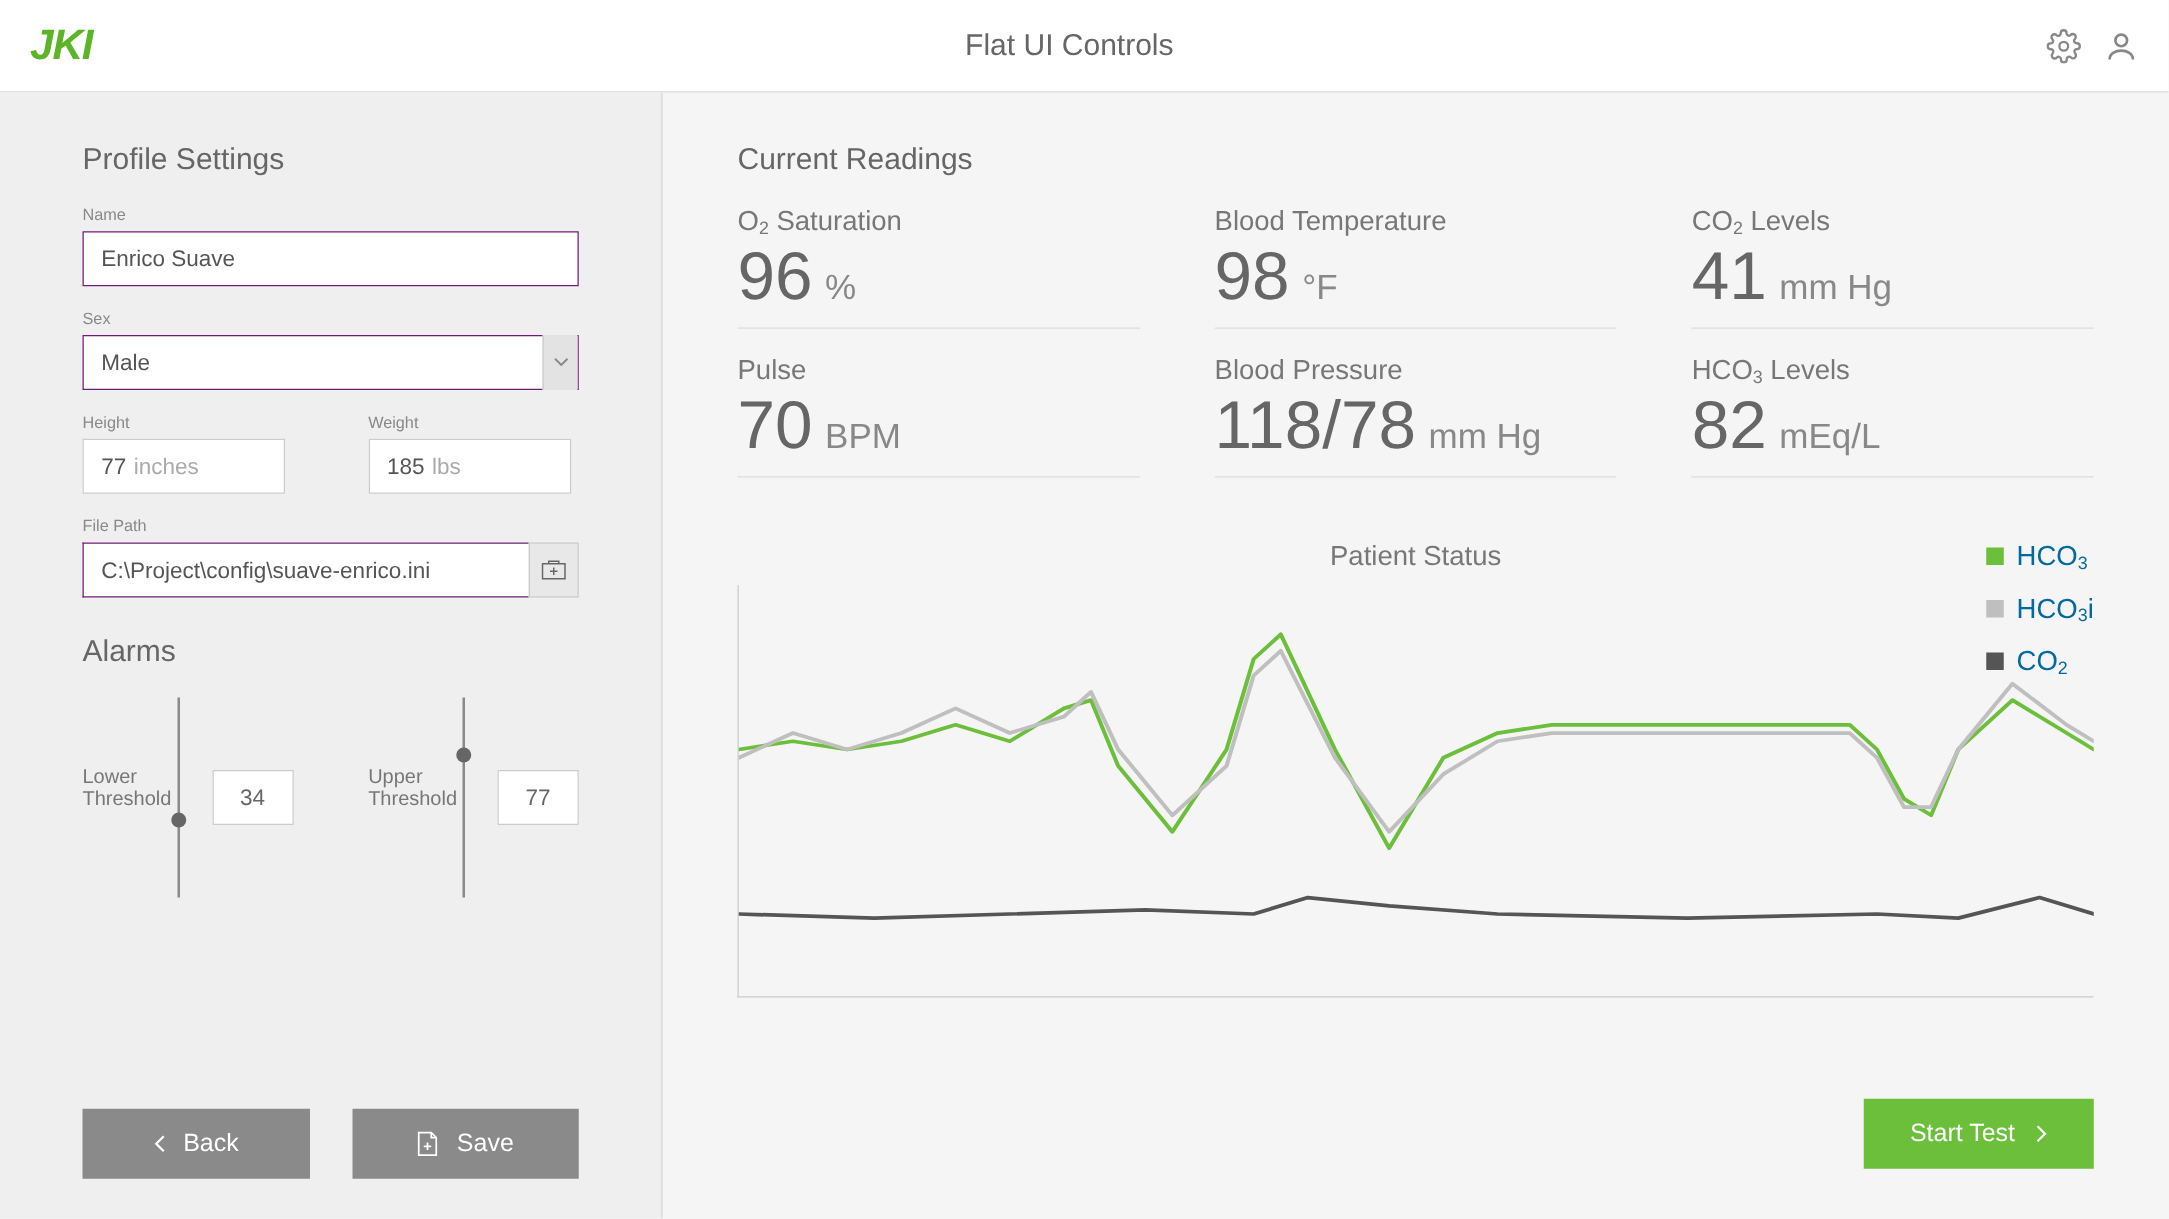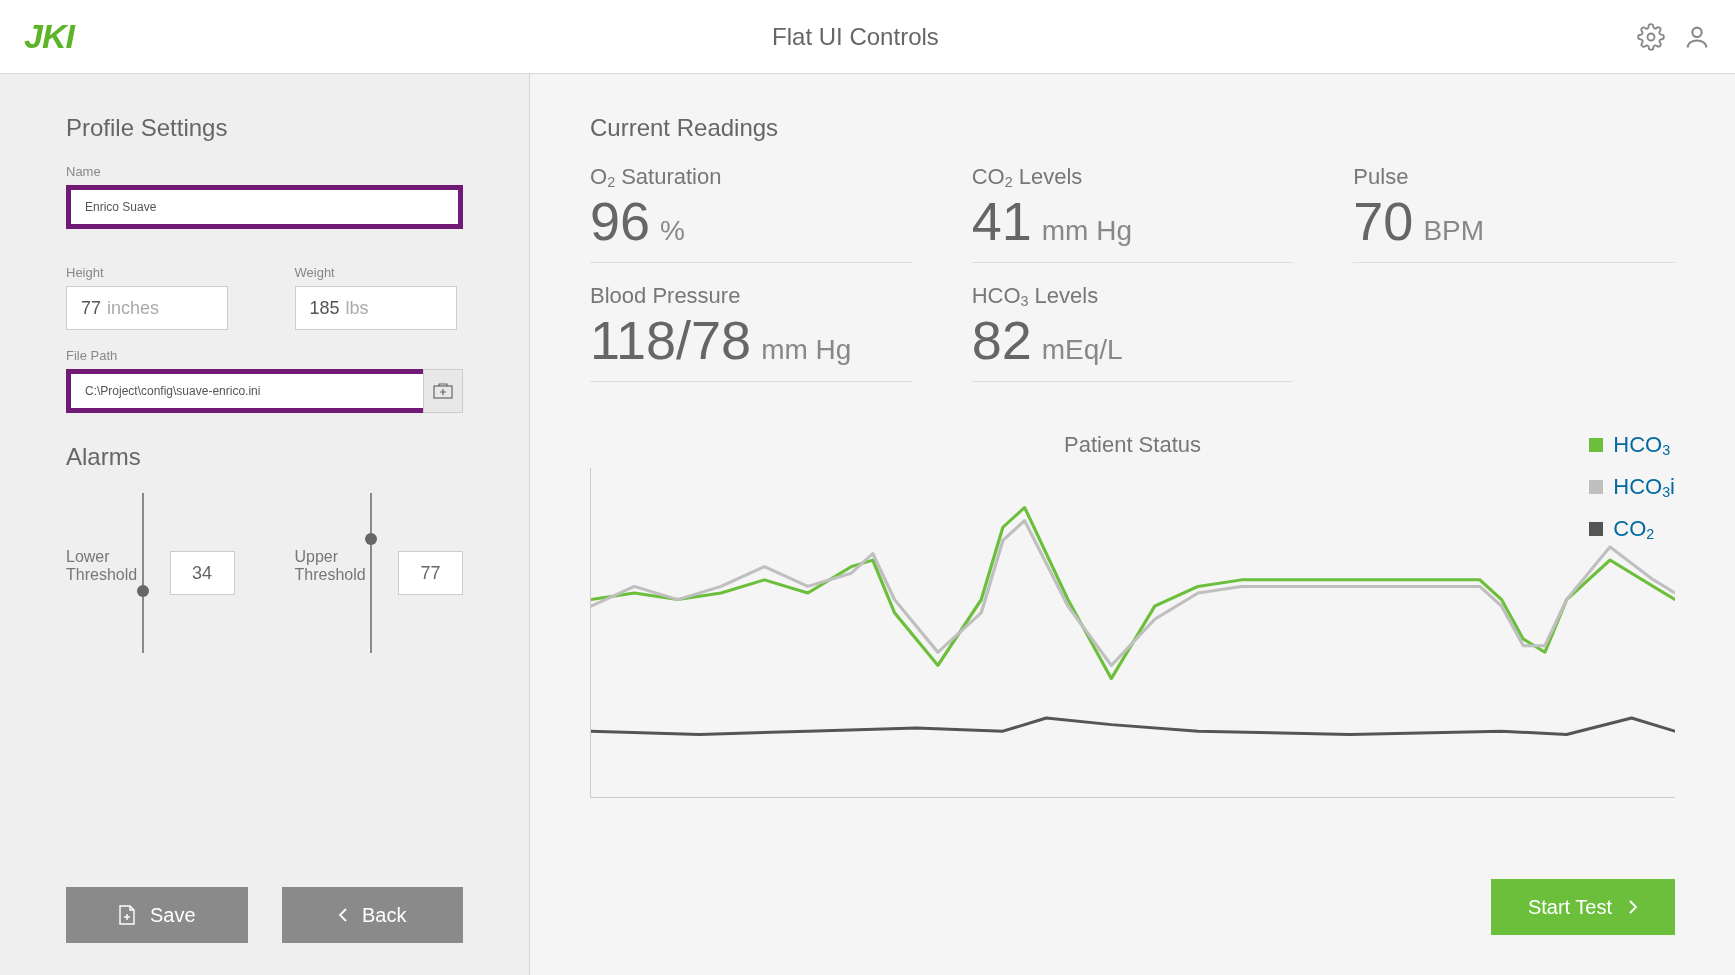--- a/index.html
+++ b/index.html
@@ -62,27 +62,27 @@
   color: #666;
   font-weight: 400;
   margin-bottom: 22px;
 }
 .field-label {
   font-size: 13px;
   color: #888;
   margin-bottom: 6px;
 }
 .text-input, .select-wrap, .file-input {
-  border: 5px solid #701a75;
+  border: 1px solid #701a75;
   background: #fff;
   height: 44px;
   display: flex;
   align-items: center;
   padding: 0 14px;
-  font-size: 12px;
+  font-size: 18px;
   color: #555;
 }
 .text-input { width: 100%; }
 .row { display: flex; gap: 60px; margin-top: 18px; }
 .col { flex: 1; }
 .select-wrap {
   padding: 0;
   display: flex;
 }
 .select-value {
@@ -302,20 +302,31 @@
 <div class="content">
   <div class="sidebar">
     <div class="section-title">Profile Settings</div>
 
     <div class="field-label">Name</div>
     <div class="text-input">
         <span>Enrico Suave</span>
       </div>
 
     <div class="row">
+      <div class="col">
+        <div class="field-label">Sex</div>
+        <div class="select-wrap">
+          <div class="select-value">Male</div>
+          <div class="select-caret">
+            <svg width="12" height="8" viewBox="0 0 12 8">
+                <path d="M1 1l5 5 5-5" stroke="#888" stroke-width="1.5" fill="none"></path>
+              </svg>
+          </div>
+        </div>
+      </div>
     </div>
 
     <div class="row">
       <div class="col">
         <div class="field-label">Height</div>
         <div class="input-with-unit">
           <span>77</span>
           <span class="input-unit">inches</span>
         </div>
       </div>
@@ -363,44 +374,51 @@
               <div class="slider-handle" style="top:40px"></div>
             </div>
             <div class="slider-value">77</div>
           </div>
         </div>
       </div>
     </div>
 
     <div class="sidebar-buttons">
       <button class="btn">
+        <svg width="10" height="16" viewBox="0 0 10 16">
+            <path d="M8 2L2 8l6 6" stroke="#fff" stroke-width="1.8" fill="none"></path>
+          </svg>
+        <span>Back</span>
+      </button>
+      <button class="btn">
         <svg width="18" height="22" viewBox="0 0 18 22" fill="none" stroke="#fff" stroke-width="1.4">
             <path d="M2 2h10l4 4v14H2z"></path>
             <path d="M12 2v4h4"></path>
             <path d="M9 10v6M6 13h6"></path>
           </svg>
         <span>Save</span>
       </button>
-      <button class="btn">
-        <svg width="10" height="16" viewBox="0 0 10 16">
-            <path d="M8 2L2 8l6 6" stroke="#fff" stroke-width="1.8" fill="none"></path>
-          </svg>
-        <span>Back</span>
-      </button>
     </div>
   </div>
 
   <div class="main">
     <div class="section-title">Current Readings</div>
     <div class="readings-grid" id="readings-grid">
         <div class="reading">
           <div class="reading-label">O<sub>2</sub> Saturation</div>
           <div class="reading-value">
             <span>96</span>
             <span class="reading-unit">%</span>
+          </div>
+        </div>
+        <div class="reading">
+          <div class="reading-label">Blood Temperature</div>
+          <div class="reading-value">
+            <span>98</span>
+            <span class="reading-unit">°F</span>
           </div>
         </div>
         <div class="reading">
           <div class="reading-label">CO<sub>2</sub> Levels</div>
           <div class="reading-value">
             <span>41</span>
             <span class="reading-unit">mm Hg</span>
           </div>
         </div>
         <div class="reading">

